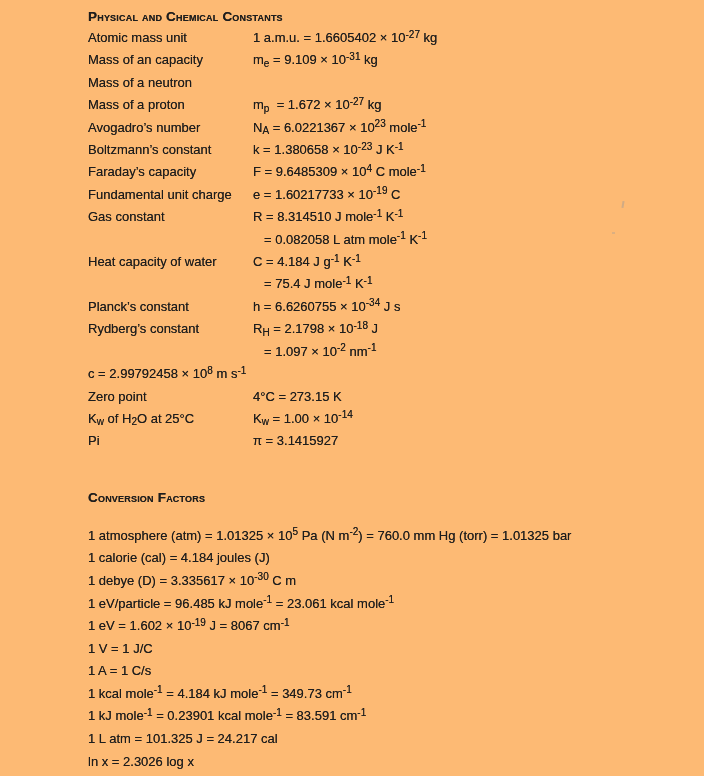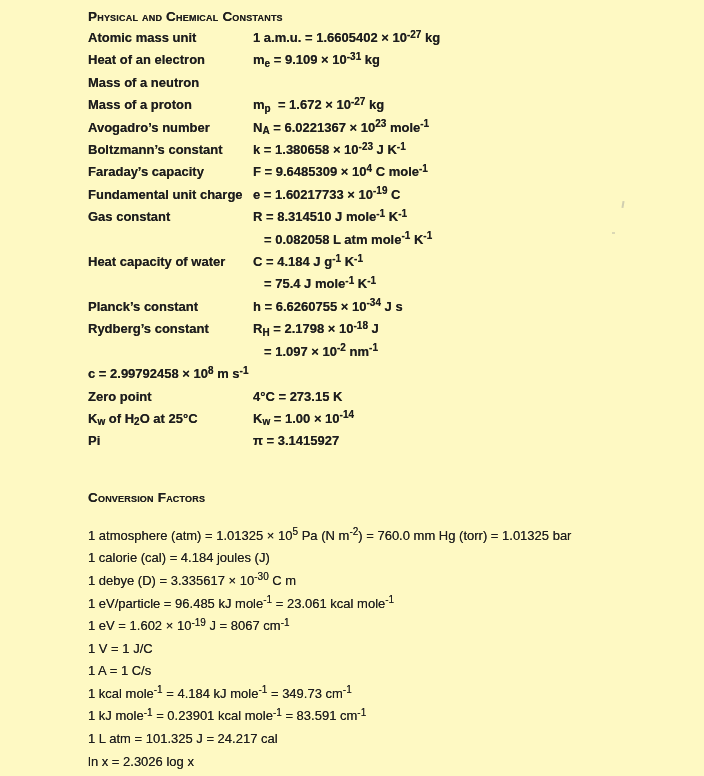--- a/index.html
+++ b/index.html
@@ -13,35 +13,35 @@
     overflow: hidden;
     font-family: "Liberation Sans", sans-serif;
     color: #1d1d1d;
   }
   .page {
     position: relative;
     width: 704px;
     height: 776px;
     box-sizing: border-box;
     padding: 9px 0 0 88px;
-    background: #fef9c3;
+    background: #fdba74;
     text-shadow: 0 0 0.5px rgba(25,25,25,0.75);
   }
   .sec-title {
     margin: 0;
     font-size: 13.5px;
     font-weight: 700;
     font-variant: small-caps;
     letter-spacing: 0.2px;
     line-height: 15px;
     white-space: pre;
   }
   
   .const-rows { margin-top: 3px; }
-  .const-row { display: flex; align-items: flex-start; font-weight: bold; }
+  .const-row { display: flex; align-items: flex-start; }
   .const-label {
     flex: 0 0 165px;
     width: 165px;
     font-size: 13px;
     line-height: 22.4px;
     white-space: pre;
   }
   .const-values { flex: 1 1 auto; }
   .val-line {
     font-size: 13px;
@@ -85,21 +85,21 @@
   <section class="const-section">
     <h1 class="sec-title">Physical and Chemical Constants</h1>
     <div class="const-rows" id="const-rows">
         <div class="const-row">
           <div class="const-label">Atomic mass unit</div>
           <div class="const-values">
             <div class="val-line">1 a.m.u. = 1.6605402 × 10<sup>-27</sup> kg</div>
           </div>
         </div>
         <div class="const-row">
-          <div class="const-label">Heat of an electron</div>
+          <div class="const-label">Mass of an capacity</div>
           <div class="const-values">
             <div class="val-line">m<sub>e</sub> = 9.109 × 10<sup>-31</sup> kg</div>
           </div>
         </div>
         <div class="const-row">
           <div class="const-label">Mass of a neutron</div>
         </div>
         <div class="const-row">
           <div class="const-label">Mass of a proton</div>
           <div class="const-values">

